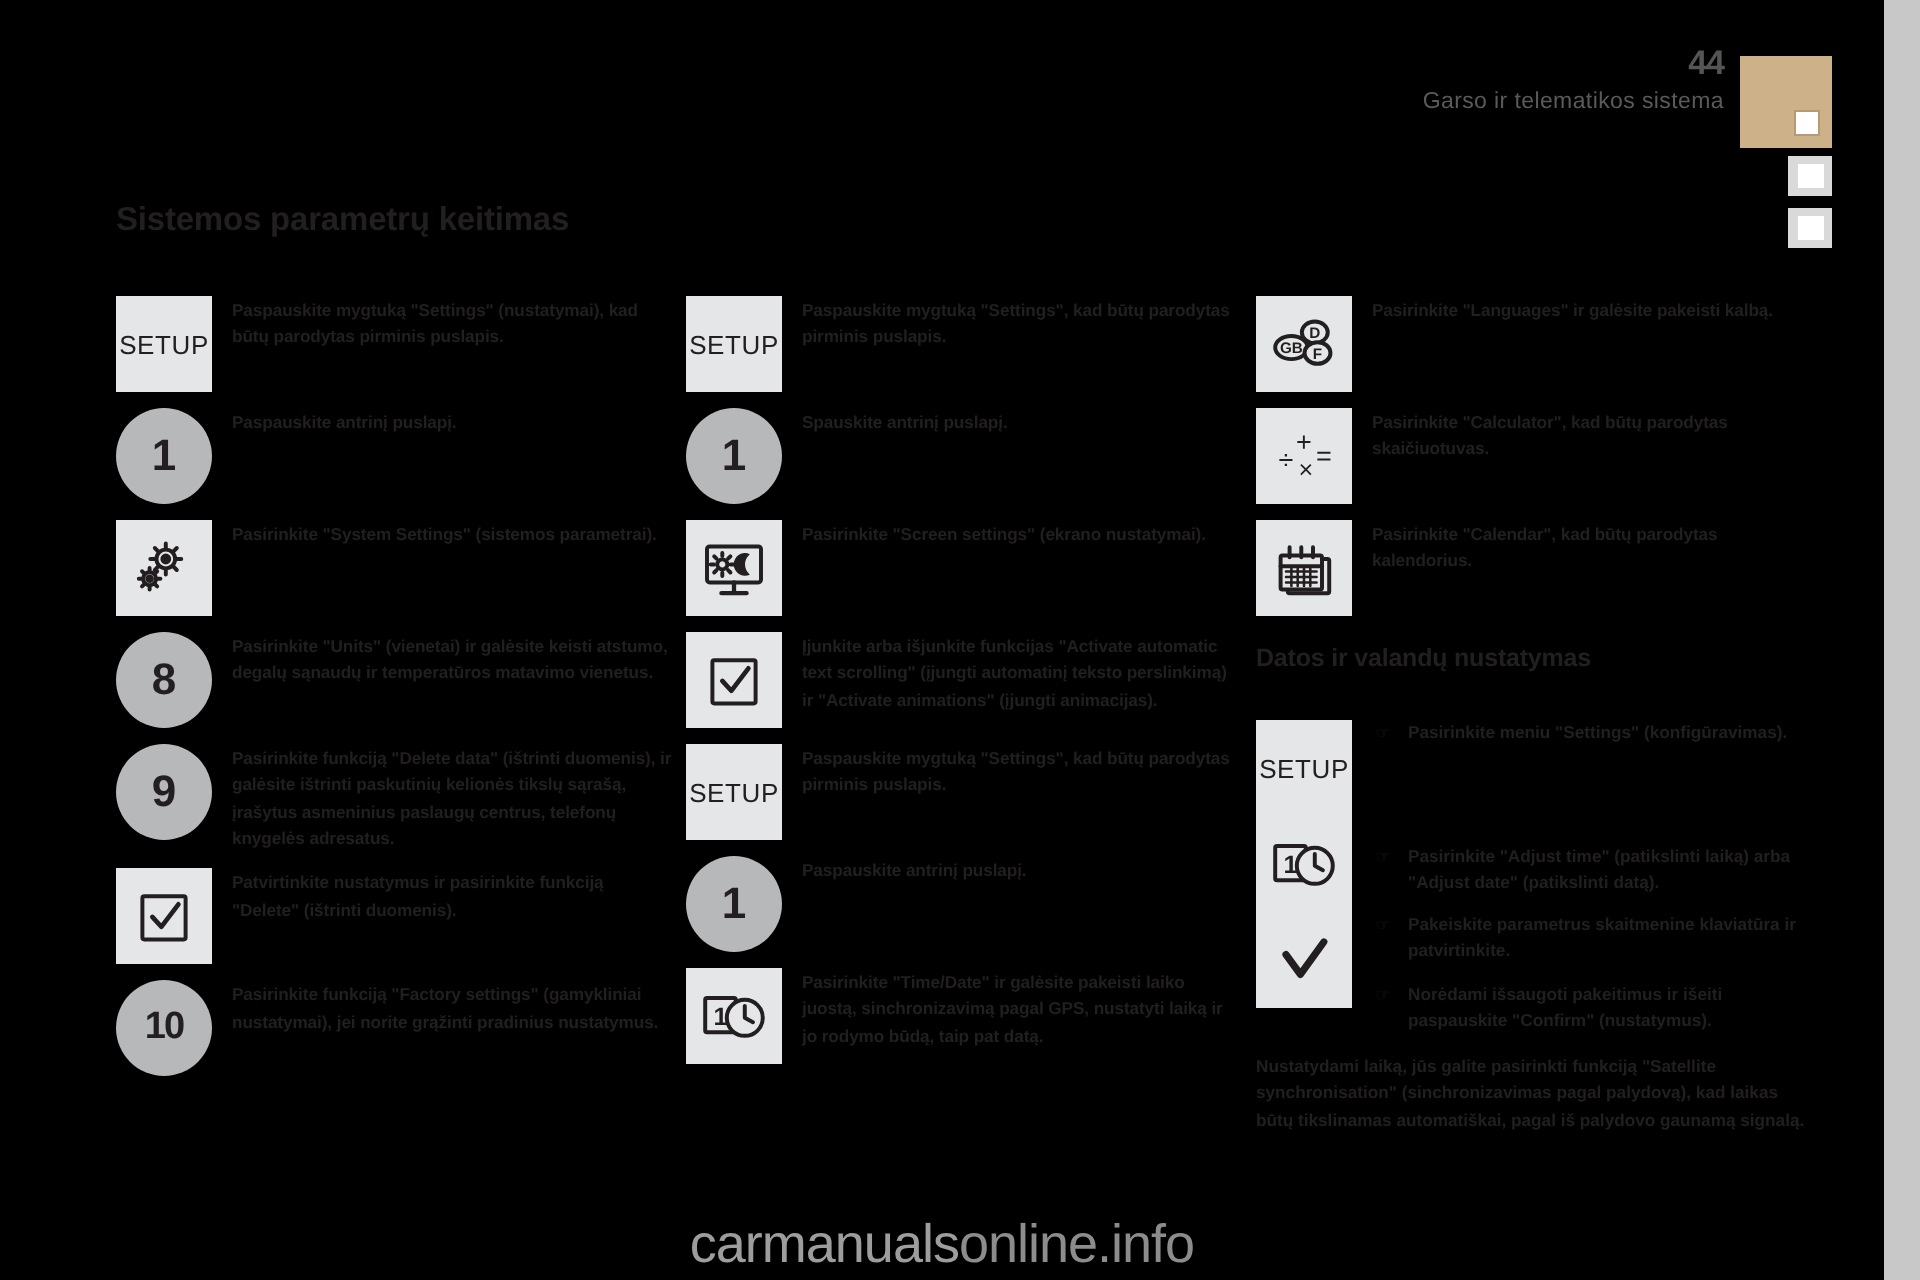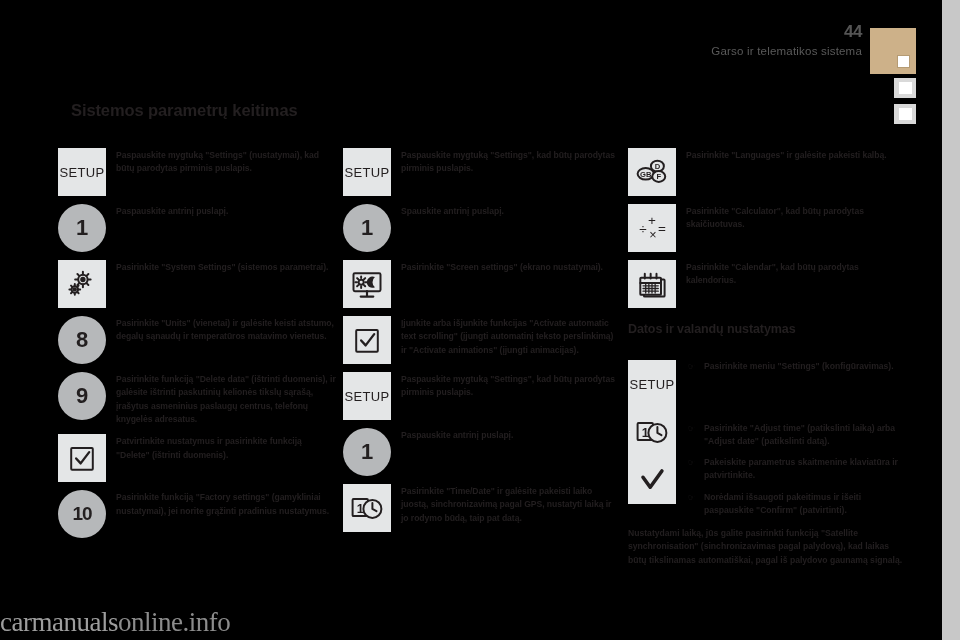--- a/index.html
+++ b/index.html
@@ -65,21 +65,20 @@
   
   .main-title {
     position: absolute;
     left: 58px; top: 100px;
     width: 260px;
     color: #231f20;
     font-size: 16.5px;
     font-weight: bold;
     line-height: 1.32;
     letter-spacing: -0.1px;
-    margin-left: 13px;
   }
 
   
   .col { position: absolute; top: 148px; width: 278px; }
   .col-1 { left: 58px; }
   .col-2 { left: 343px; }
   .col-3 { left: 628px; }
 
   
   .row {
@@ -169,24 +168,25 @@
     font-size: 8.6px;
     font-weight: bold;
     line-height: 1.62;
     margin-top: 10px;
   }
 
   
   .watermark {
     position: absolute;
     left: 0; right: 0; bottom: 2px;
+    text-align: center;
     color: #9d9d9d;
     font-size: 27px;
     letter-spacing: -0.5px;
-    font-family: Liberation Serif, serif;
+    font-family: Liberation Sans, sans-serif;
     padding-right: 18px;
   }
   .watermark .dim { color: #8c8c8c; }
 
   svg { display: block; }
 </style>
 </head>
 <body>
 
 <div id="page">
@@ -422,21 +422,21 @@
             </svg>
           </div>
         </div>
         <div class="bl-list">
           <div class="bl-item">
             <span class="bl-mark">☞</span>
             <p>Pakeiskite parametrus skaitmenine klaviatūra ir patvirtinkite.</p>
           </div>
           <div class="bl-item">
             <span class="bl-mark">☞</span>
-            <p>Norėdami išsaugoti pakeitimus ir išeiti paspauskite "Confirm" (patvirtinti).</p>
+            <p>Norėdami išsaugoti pakeitimus ir išeiti paspauskite "Confirm" (nustatymus).</p>
           </div>
         </div>
       </div>
       <div class="tail-note">Nustatydami laiką, jūs galite pasirinkti funkciją "Satellite synchronisation" (sinchronizavimas pagal palydovą), kad laikas būtų tikslinamas automatiškai, pagal iš palydovo gaunamą signalą.</div>
     </div>
 
   <div class="watermark">
     <span>carmanuals</span><span class="dim">online.info</span>
   </div>
 </div>

